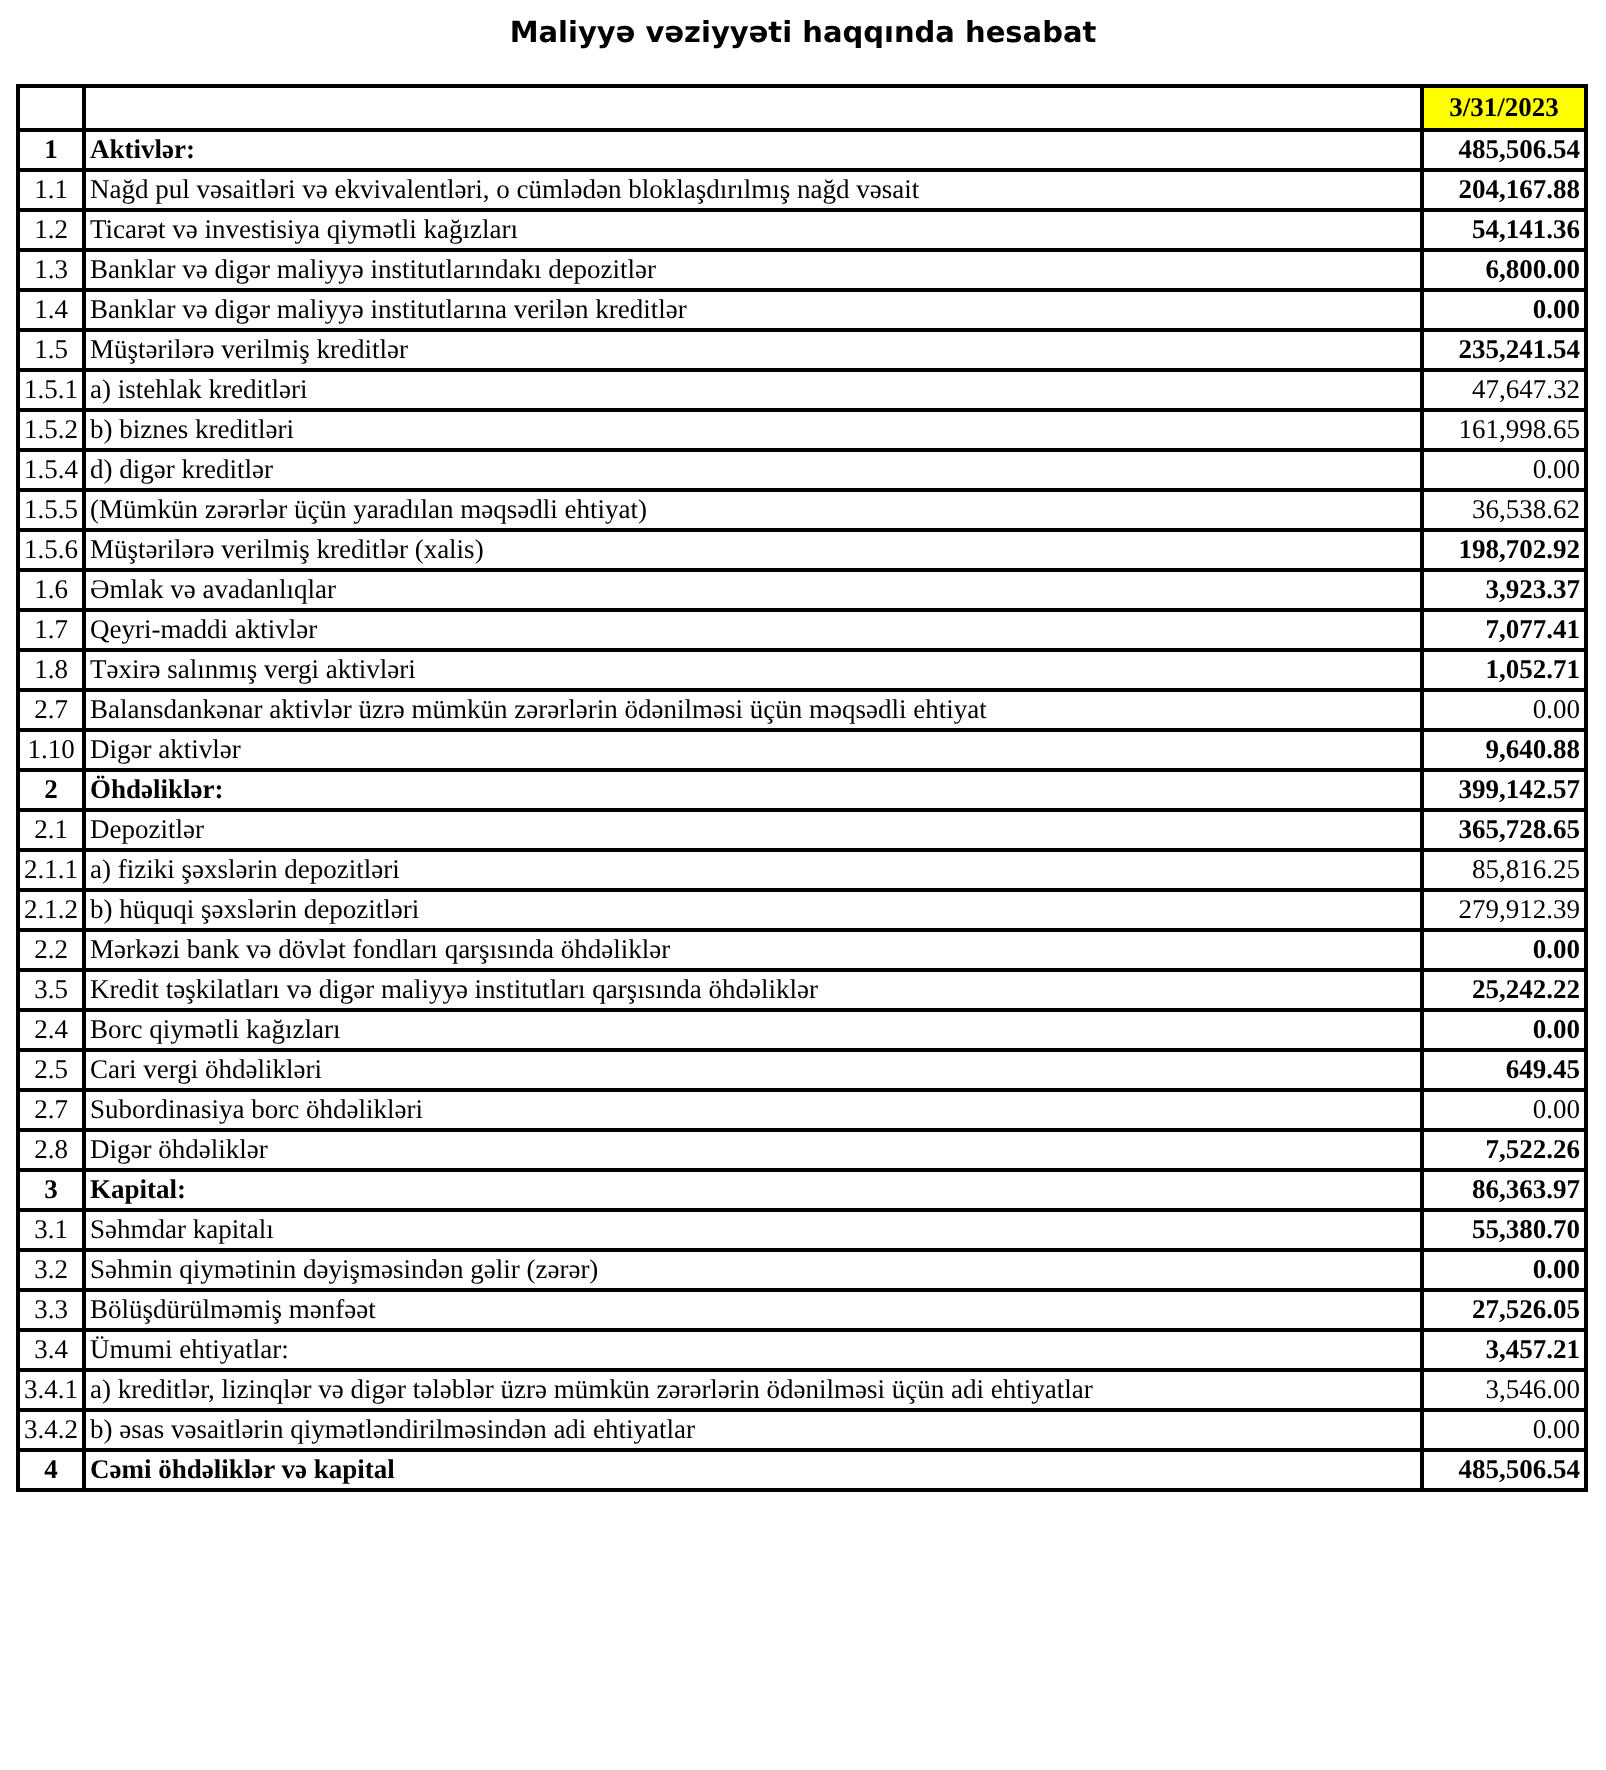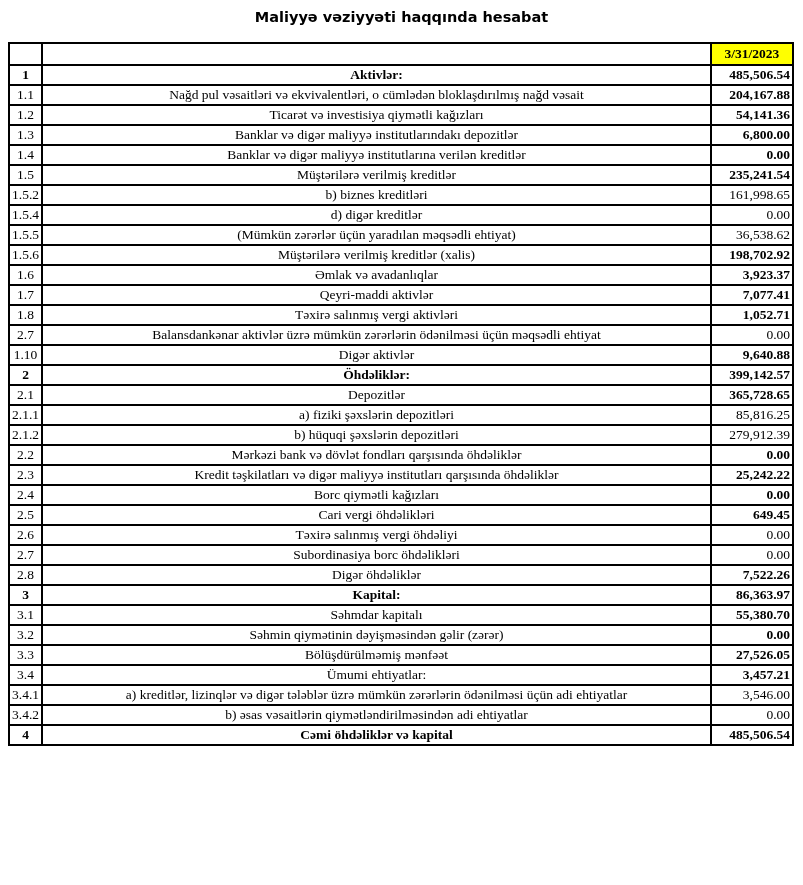--- a/index.html
+++ b/index.html
@@ -42,21 +42,21 @@
     white-space: nowrap;
     vertical-align: middle;
   }
   td.num {
     text-align: center;
     font-size: 12.5px;
     width: 33px;
     padding: 0 1px;
   }
   td.label {
-    text-align: center;
+    text-align: left;
     padding-left: 4px;
     margin-left: 32px;
   }
   td.value {
     text-align: right;
     padding-right: 4px;
     width: 82px;
   }
   tr.header-row td {
     height: 20px;
@@ -117,20 +117,25 @@
           <td class="num">1.4</td>
           <td class="label">Banklar və digər maliyyə institutlarına verilən kreditlər</td>
           <td class="value">0.00</td>
         </tr>
         <tr class="bold-value">
           <td class="num">1.5</td>
           <td class="label">Müştərilərə verilmiş kreditlər</td>
           <td class="value">235,241.54</td>
         </tr>
         <tr class="plain">
+          <td class="num">1.5.1</td>
+          <td class="label">a) istehlak kreditləri</td>
+          <td class="value">47,647.32</td>
+        </tr>
+        <tr class="plain">
           <td class="num">1.5.2</td>
           <td class="label">b) biznes kreditləri</td>
           <td class="value">161,998.65</td>
         </tr>
         <tr class="plain">
           <td class="num">1.5.4</td>
           <td class="label">d) digər kreditlər</td>
           <td class="value">0.00</td>
         </tr>
         <tr class="plain">
@@ -187,38 +192,33 @@
           <td class="num">2.1.2</td>
           <td class="label">b) hüquqi şəxslərin depozitləri</td>
           <td class="value">279,912.39</td>
         </tr>
         <tr class="bold-value">
           <td class="num">2.2</td>
           <td class="label">Mərkəzi bank və dövlət fondları qarşısında öhdəliklər</td>
           <td class="value">0.00</td>
         </tr>
         <tr class="bold-value">
-          <td class="num">2.3</td>
+          <td class="num">3.5</td>
           <td class="label">Kredit təşkilatları və digər maliyyə institutları qarşısında öhdəliklər</td>
           <td class="value">25,242.22</td>
         </tr>
         <tr class="bold-value">
           <td class="num">2.4</td>
           <td class="label">Borc qiymətli kağızları</td>
           <td class="value">0.00</td>
         </tr>
         <tr class="bold-value">
           <td class="num">2.5</td>
           <td class="label">Cari vergi öhdəlikləri</td>
           <td class="value">649.45</td>
-        </tr>
-        <tr class="plain">
-          <td class="num">2.6</td>
-          <td class="label">Təxirə salınmış vergi öhdəliyi</td>
-          <td class="value">0.00</td>
         </tr>
         <tr class="plain">
           <td class="num">2.7</td>
           <td class="label">Subordinasiya borc öhdəlikləri</td>
           <td class="value">0.00</td>
         </tr>
         <tr class="bold-value">
           <td class="num">2.8</td>
           <td class="label">Digər öhdəliklər</td>
           <td class="value">7,522.26</td>

